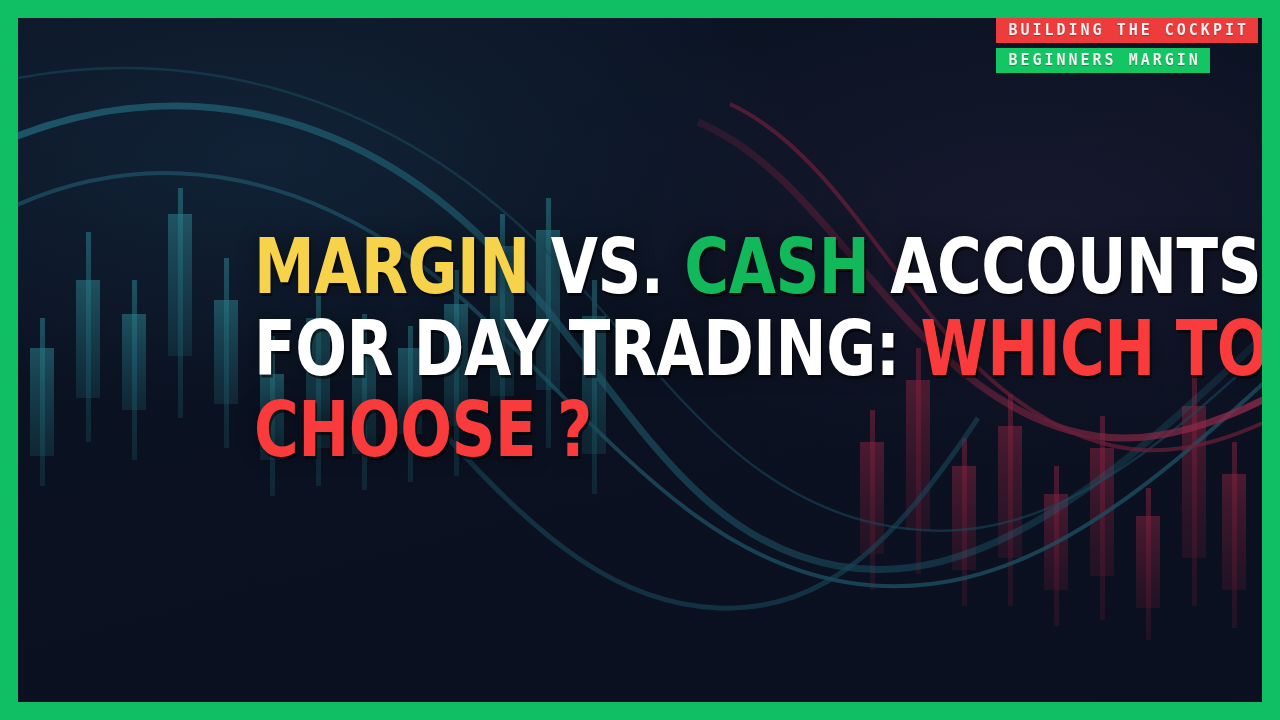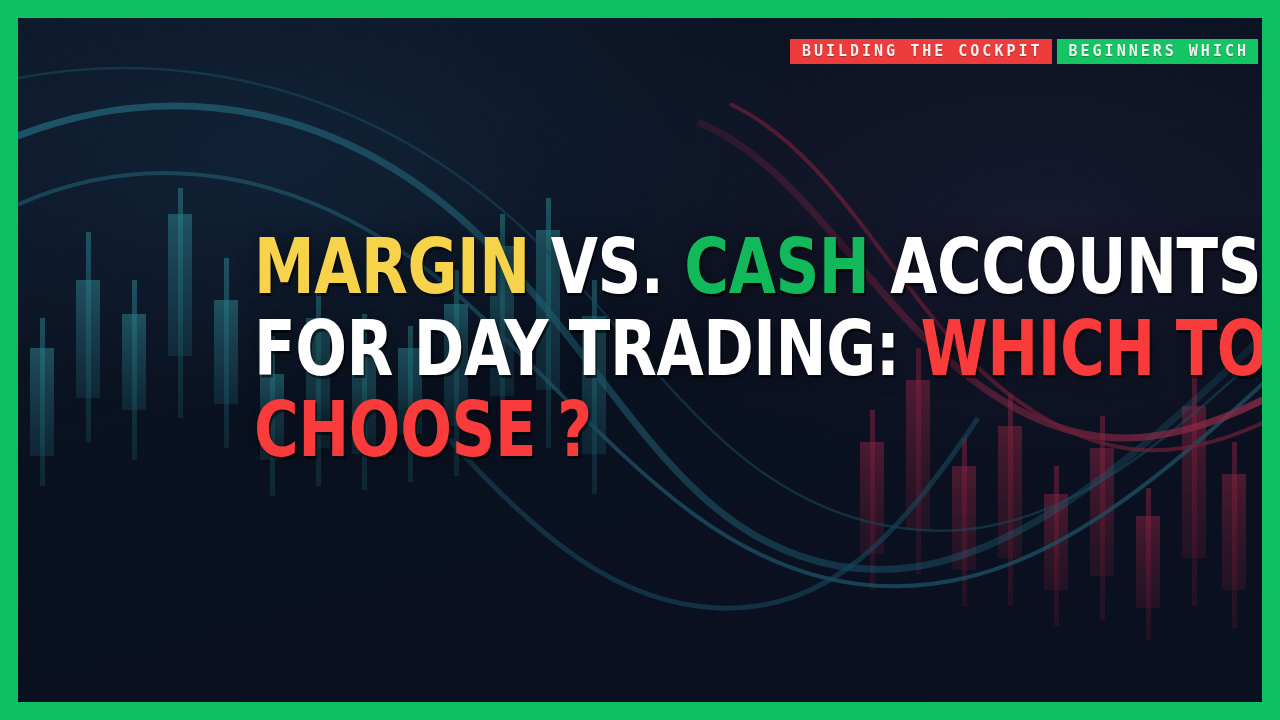--- a/index.html
+++ b/index.html
@@ -27,22 +27,22 @@
       radial-gradient(ellipse 60% 55% at 82% 30%, #17192e 0%, rgba(23,25,46,0) 65%),
       linear-gradient(165deg, #0d1627 0%, #0a1120 45%, #0a1020 100%);
     overflow:hidden;
   }
 
   #bg-art { position:absolute; inset:0; width:100%; height:100%; }
 
   
   .badge-stack {
     position:absolute;
-    right:4px; top:21px;
-    display:flex; flex-direction:row;
+    right:4px; top:0;
+    display:flex; flex-direction:column;
     align-items:flex-start;
     gap:5px;
     z-index:5;
   }
   .badge {
     font-family:"DejaVu Sans Mono", monospace;
     font-size:15px;
     font-weight:700;
     letter-spacing:3.0px;
     color:#f2f2f2;
@@ -165,21 +165,21 @@
         <path stroke="#1d5264" stroke-width="4" opacity=".75" d="M-20,196 C 130,120 300,150 450,286 C 580,404 680,546 840,566 C 990,584 1110,492 1264,348"></path>
         <path stroke="#1a4b5c" stroke-width="2.5" opacity=".55" d="M-20,64 C 160,24 350,70 500,206 C 630,324 700,472 860,506 C 1010,538 1120,452 1264,316"></path>
         <path stroke="url(#lineCrim)" stroke-width="7" d="M680,104 C 790,150 850,286 960,366 C 1060,440 1150,434 1264,372"></path>
         <path stroke="#6e2039" stroke-width="4" opacity=".7" d="M712,86 C 828,140 886,300 996,380 C 1092,450 1166,444 1264,396"></path>
         <path stroke="#18485a" stroke-width="5" opacity=".6" d="M430,420 C 520,520 600,586 700,590 C 810,594 880,520 960,400"></path>
       </g>
     </svg>
 
     <div class="badge-stack">
       <div class="badge red">BUILDING THE COCKPIT</div>
-      <div class="badge green">BEGINNERS WHICH</div>
+      <div class="badge green">BEGINNERS MARGIN</div>
     </div>
 
     <div id="headline">
 
       <div class="hl-line">
         <span class="w-yellow">MARGIN</span><span class="w-white"> VS. </span><span class="w-green">CASH</span><span class="w-white"> ACCOUNTS</span>
       </div>
 
       <div class="hl-line">
         <span class="w-white">FOR DAY TRADING: </span><span class="w-red">WHICH TO</span>

